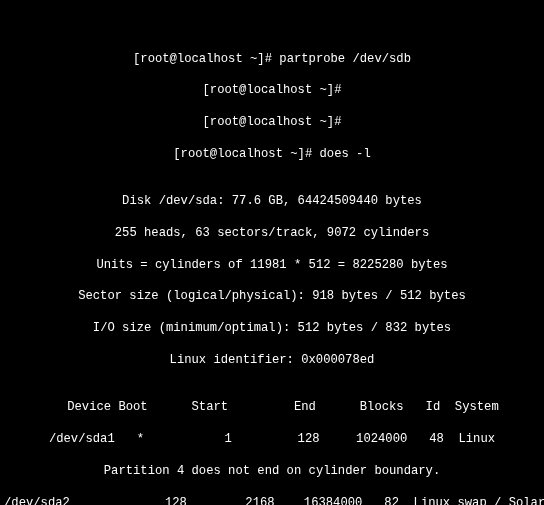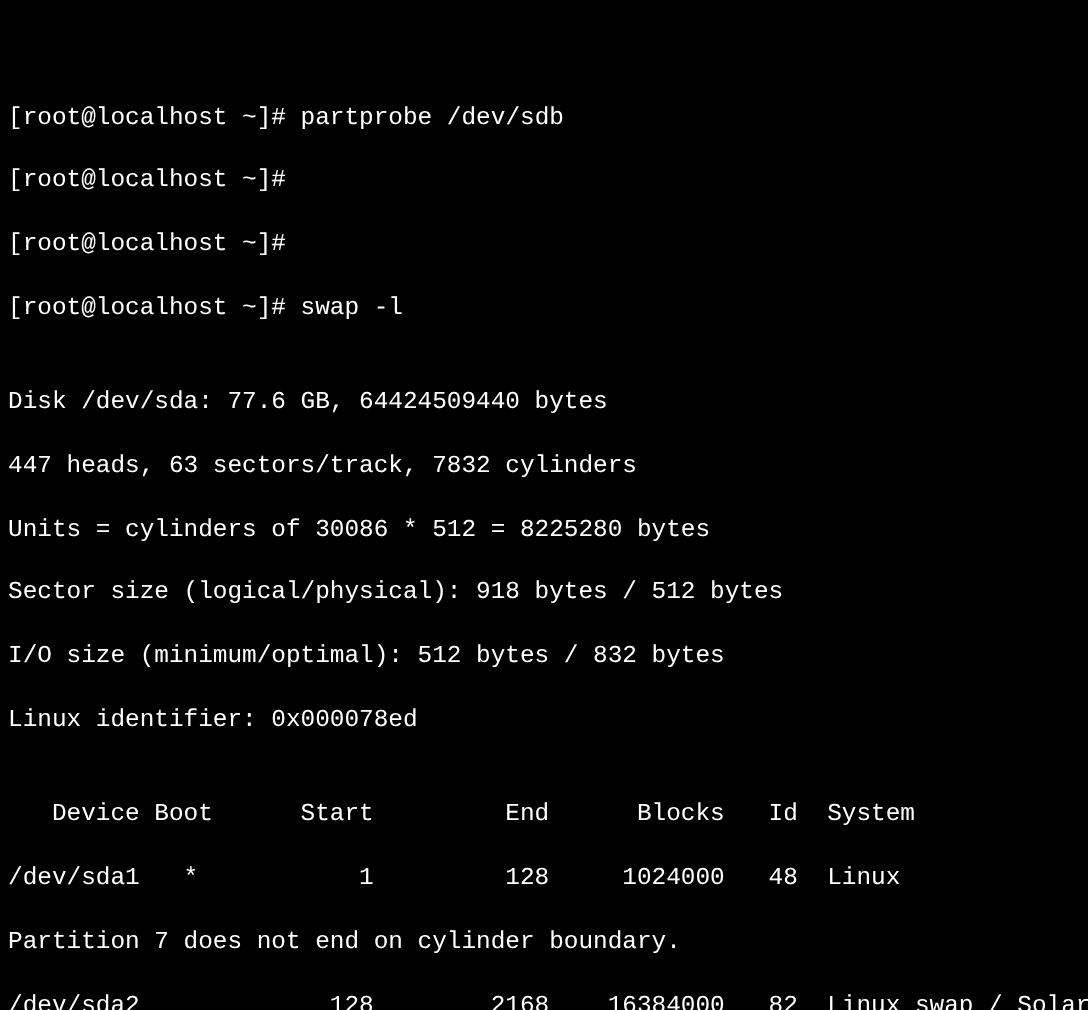--- a/index.html
+++ b/index.html
@@ -9,41 +9,41 @@
     color: #ffffff;
     font-family: "Consolas", "Courier New", monospace;
     font-size: 12.2px;
     line-height: 1.3;
     white-space: pre;
     width: 544px;
     height: 505px;
     box-sizing: border-box;
     overflow: hidden;
   }
-  .line { white-space: pre; }
+  .line { white-space: pre; text-align: center; }
 </style>
 </head>
 <body>
 
 
 <div class="line"><span>[root@localhost ~]#</span> <span>partprobe /dev/sdb</span></div>
 <div class="line"><span>[root@localhost ~]#</span></div>
 <div class="line"><span>[root@localhost ~]#</span></div>
-<div class="line"><span>[root@localhost ~]#</span> <span>swap -l</span></div>
+<div class="line"><span>[root@localhost ~]#</span> <span>does -l</span></div>
 <div class="line"></div>
 <div class="line">Disk /dev/sda: 77.6 GB, 64424509440 bytes</div>
-<div class="line">447 heads, 63 sectors/track, 7832 cylinders</div>
-<div class="line">Units = cylinders of 30086 * 512 = 8225280 bytes</div>
+<div class="line">255 heads, 63 sectors/track, 9072 cylinders</div>
+<div class="line">Units = cylinders of 11981 * 512 = 8225280 bytes</div>
 <div class="line">Sector size (logical/physical): 918 bytes / 512 bytes</div>
 <div class="line">I/O size (minimum/optimal): 512 bytes / 832 bytes</div>
 <div class="line">Linux identifier: 0x000078ed</div>
 <div class="line"></div>
 <div class="line">   Device Boot      Start         End      Blocks   Id  System</div>
 <div class="line">/dev/sda1   *           1         128     1024000   48  Linux</div>
-<div class="line">Partition 7 does not end on cylinder boundary.</div>
+<div class="line">Partition 4 does not end on cylinder boundary.</div>
 <div class="line">/dev/sda2             128        2168    16384000   82  Linux swap / Solaris</div>
 
 <div class="line"></div>
 
 
 
 
 
 
 <div class="line"></div>

